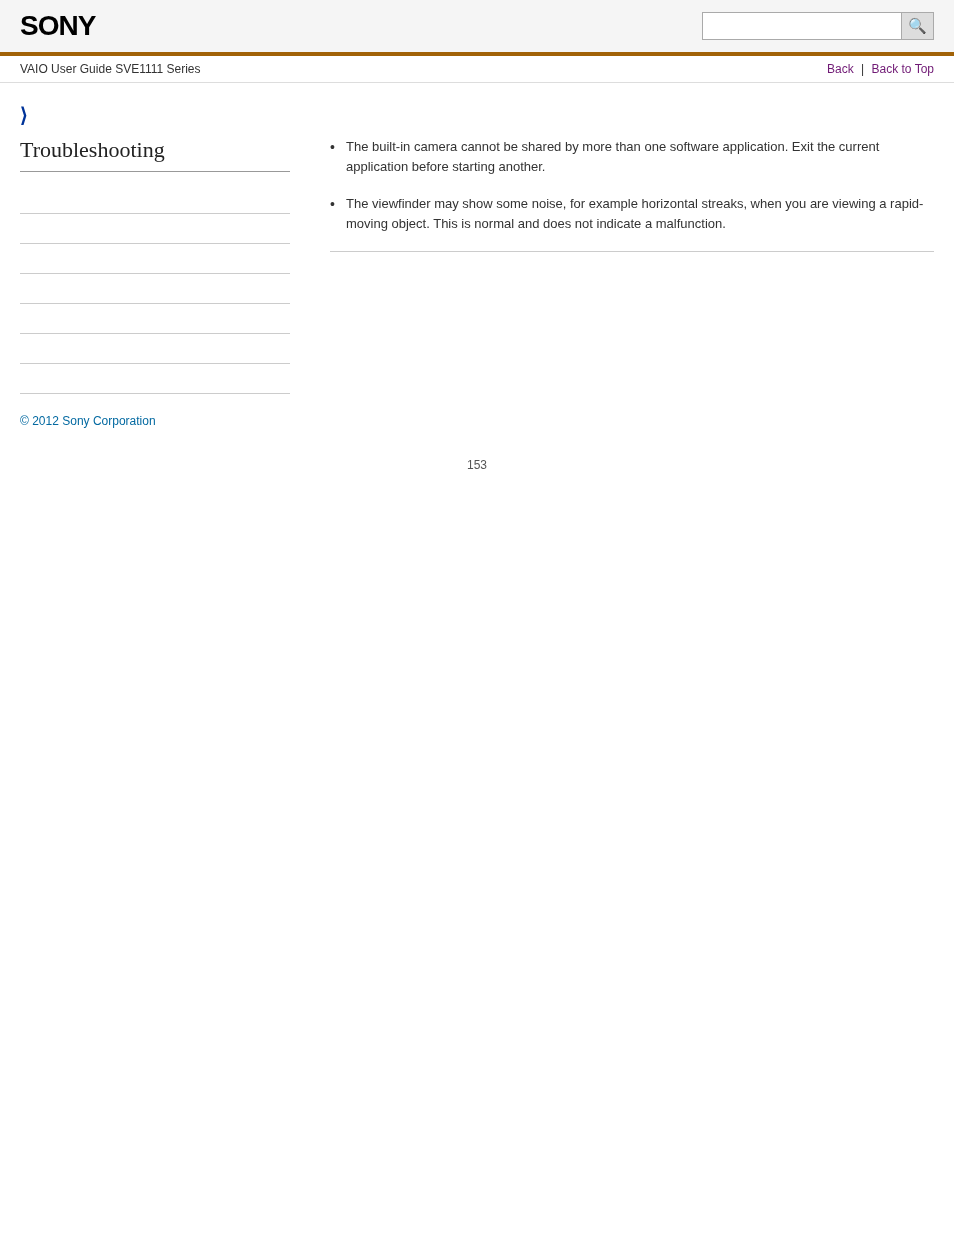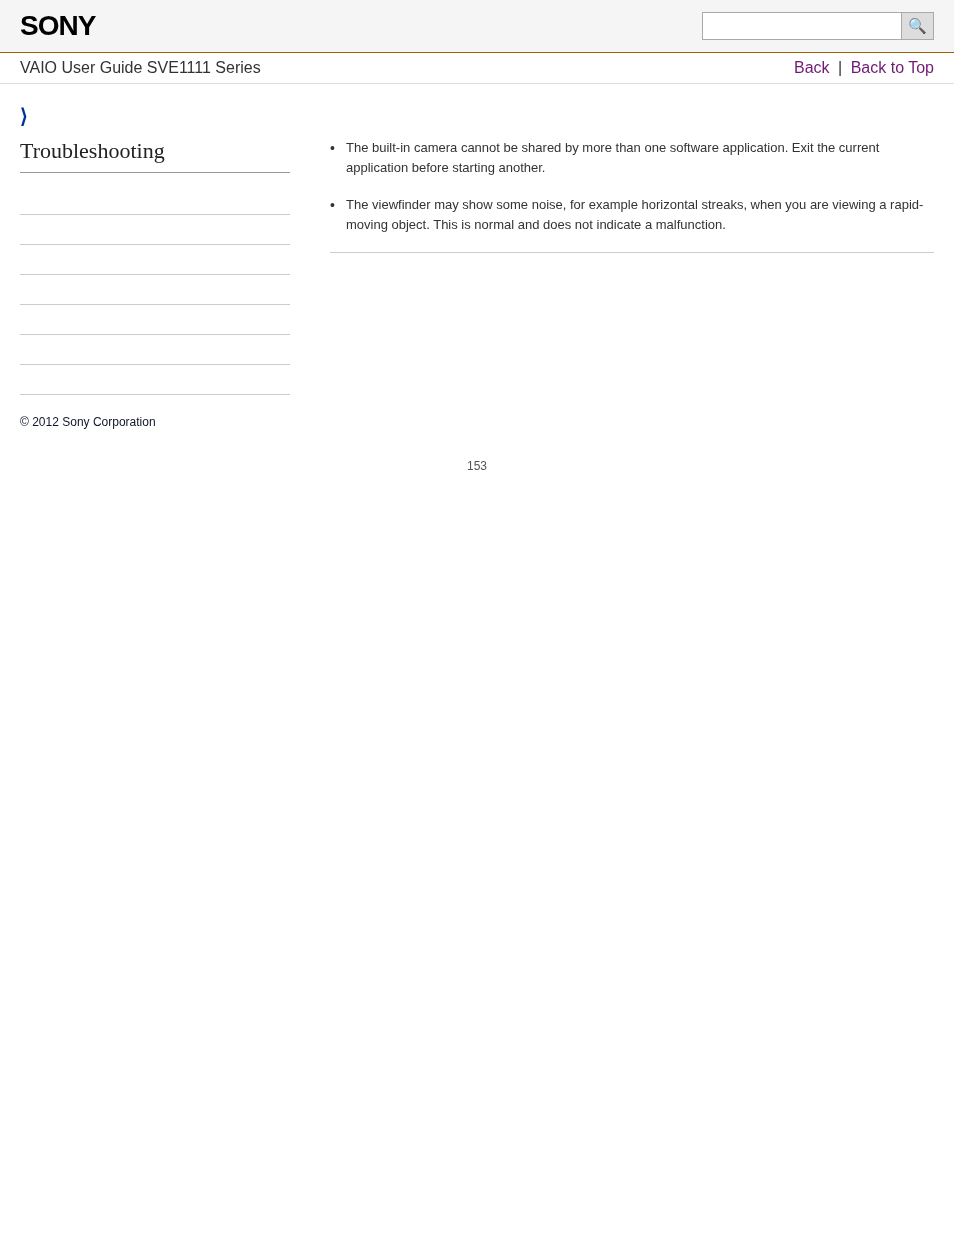--- a/index.html
+++ b/index.html
@@ -16,21 +16,21 @@
       width: 954px;
       min-height: 1235px;
     }
 
     
     .header {
       display: flex;
       align-items: center;
       justify-content: space-between;
       padding: 10px 20px;
-      border-bottom: 1px solid #a16207;
+      border-bottom: 4px solid #a16207;
       background: #f5f5f5;
     }
 
     .sony-logo {
       font-size: 28px;
       font-weight: 900;
       font-family: Arial, Helvetica, sans-serif;
       letter-spacing: -1px;
       color: #000;
     }
@@ -62,21 +62,21 @@
       font-size: 15px;
     }
 
     
     .nav-bar {
       display: flex;
       align-items: center;
       justify-content: space-between;
       padding: 6px 20px;
       border-bottom: 1px solid #ddd;
-      font-size: 16px;
+      font-size: 12px;
       gap: 11px;
     }
 
     .nav-breadcrumb {
       color: #333;
     }
 
     .nav-links {
       color: #0066cc;
     }
@@ -172,21 +172,21 @@
     .content-divider {
       border: none;
       border-top: 1px solid #ccc;
       margin: 10px 0 20px 0;
     }
 
     
     .footer {
       padding: 20px 20px 0 20px;
       font-size: 12px;
-      color: #0f172a;
+      color: #0369a1;
     }
 
     .page-number {
       text-align: center;
       font-size: 12px;
       color: #555;
       padding: 30px 0 10px 0;
     }
 
     

